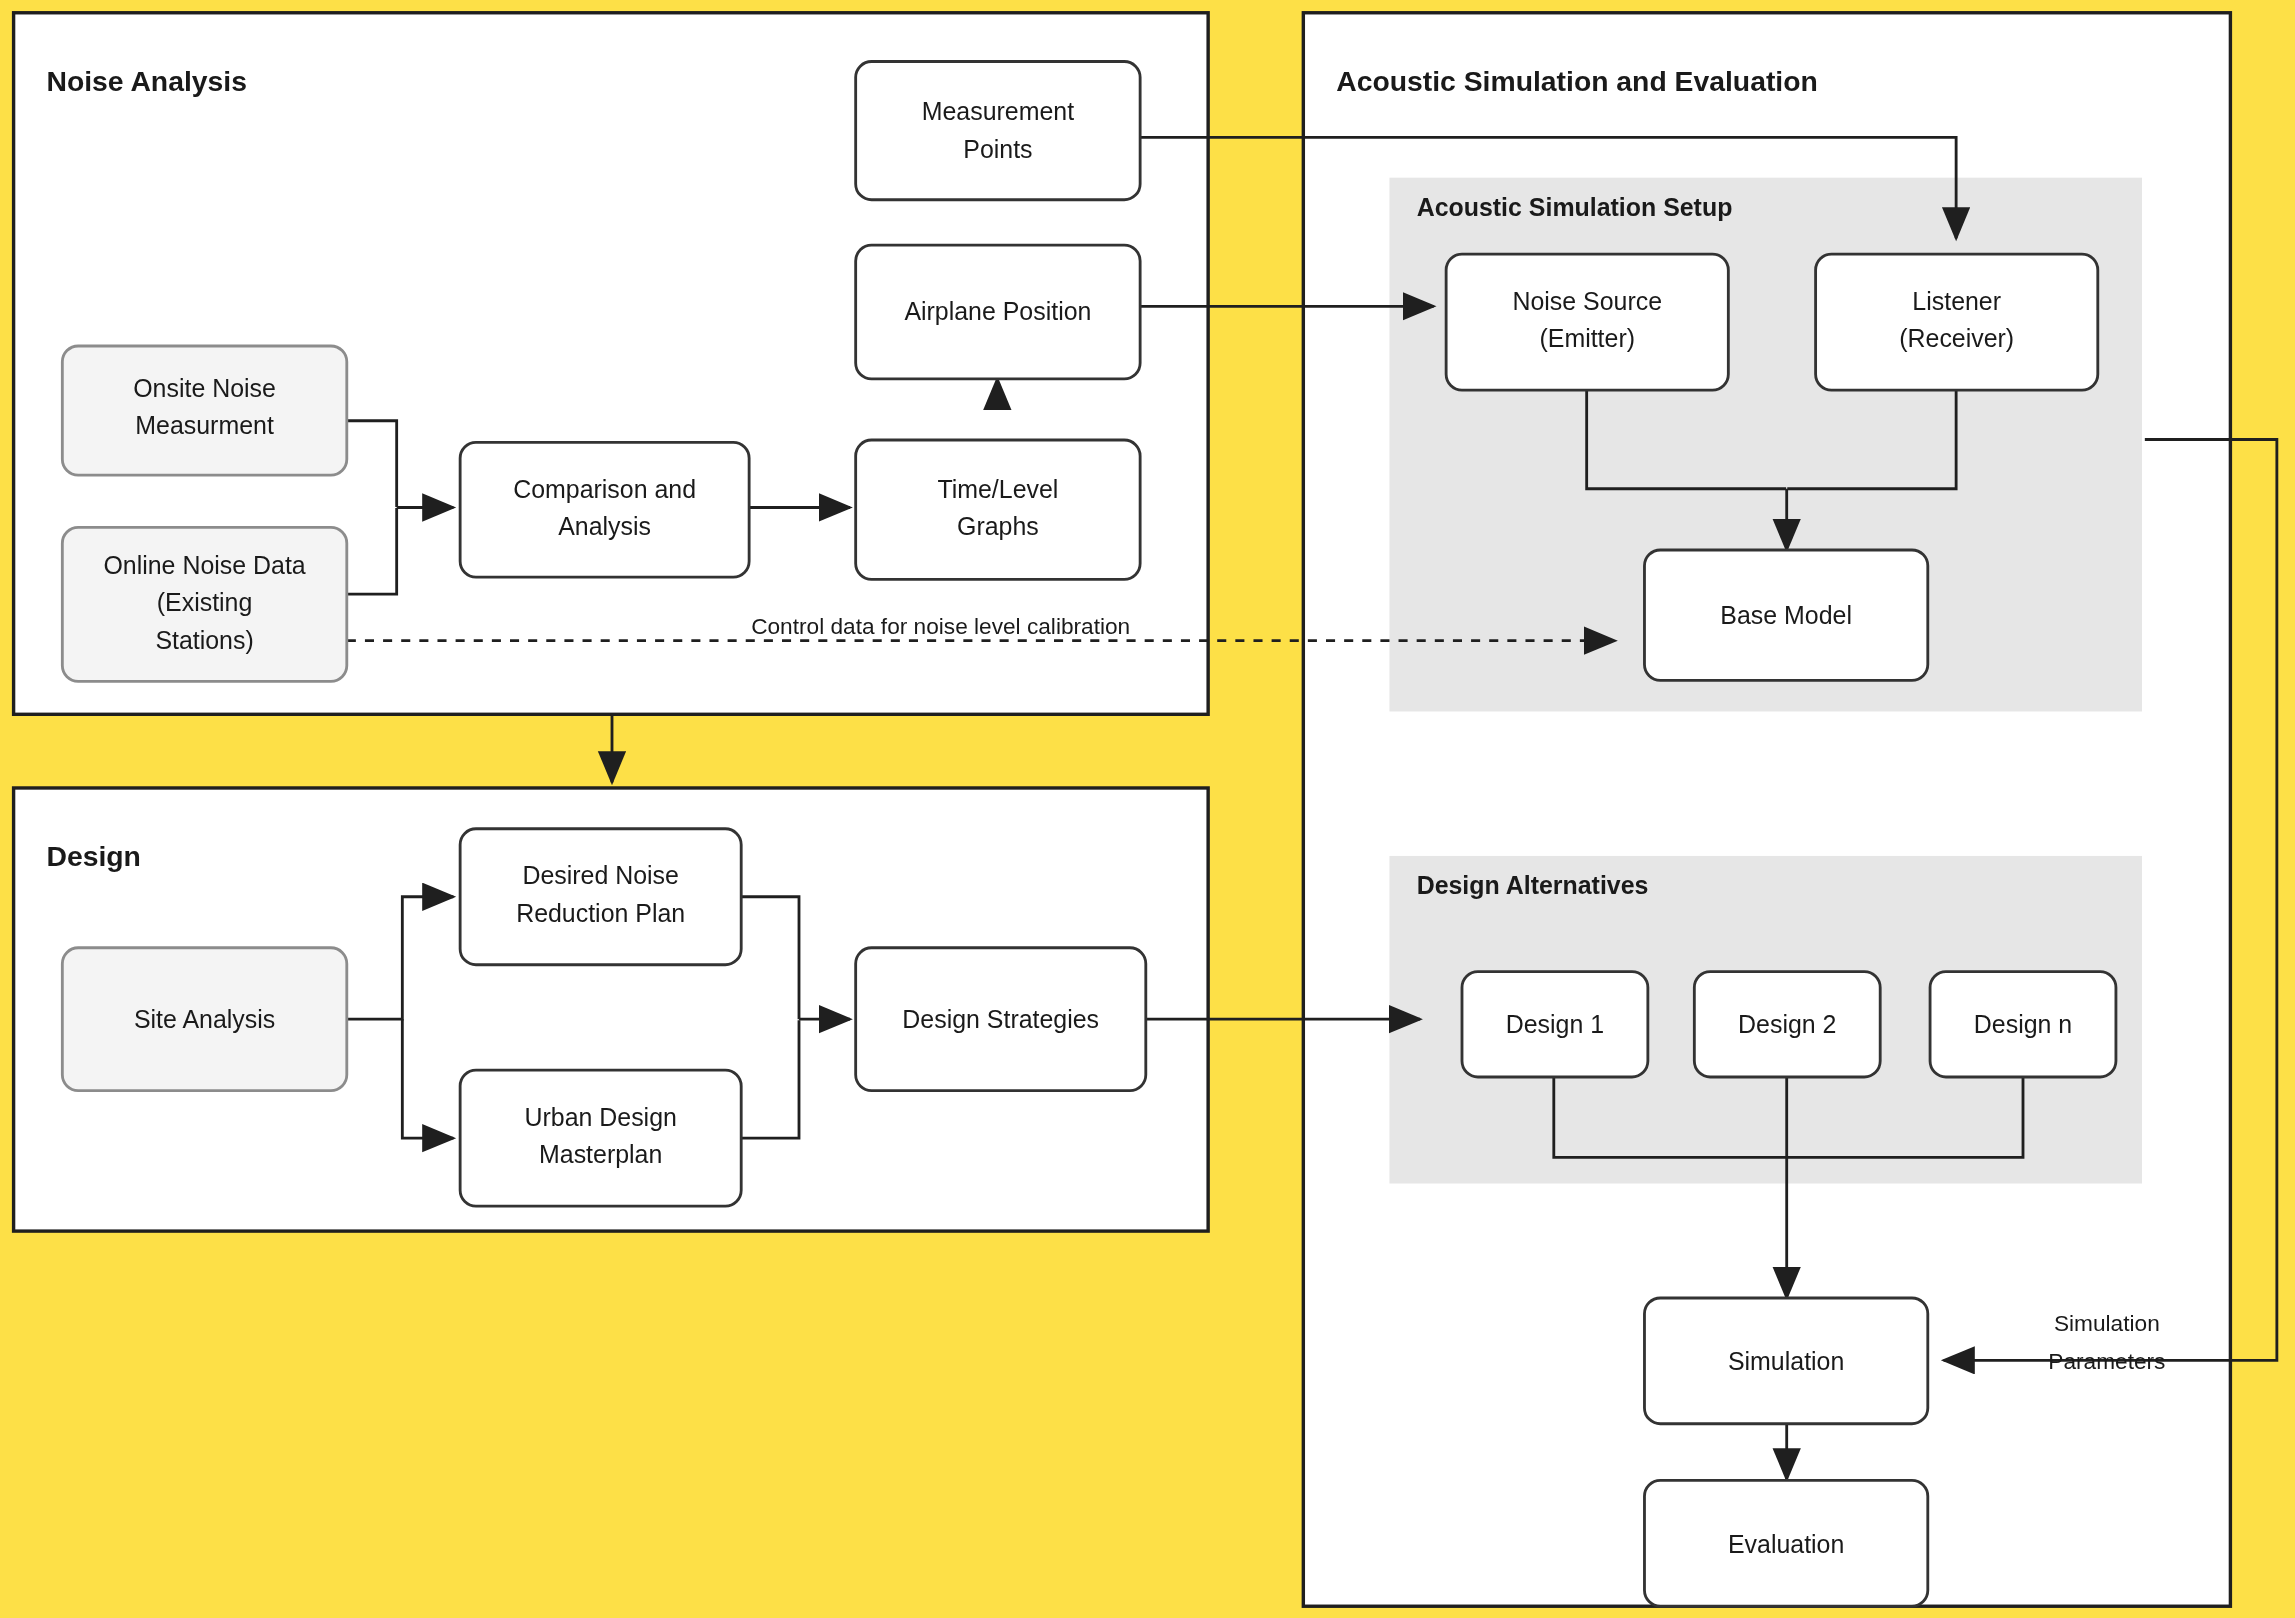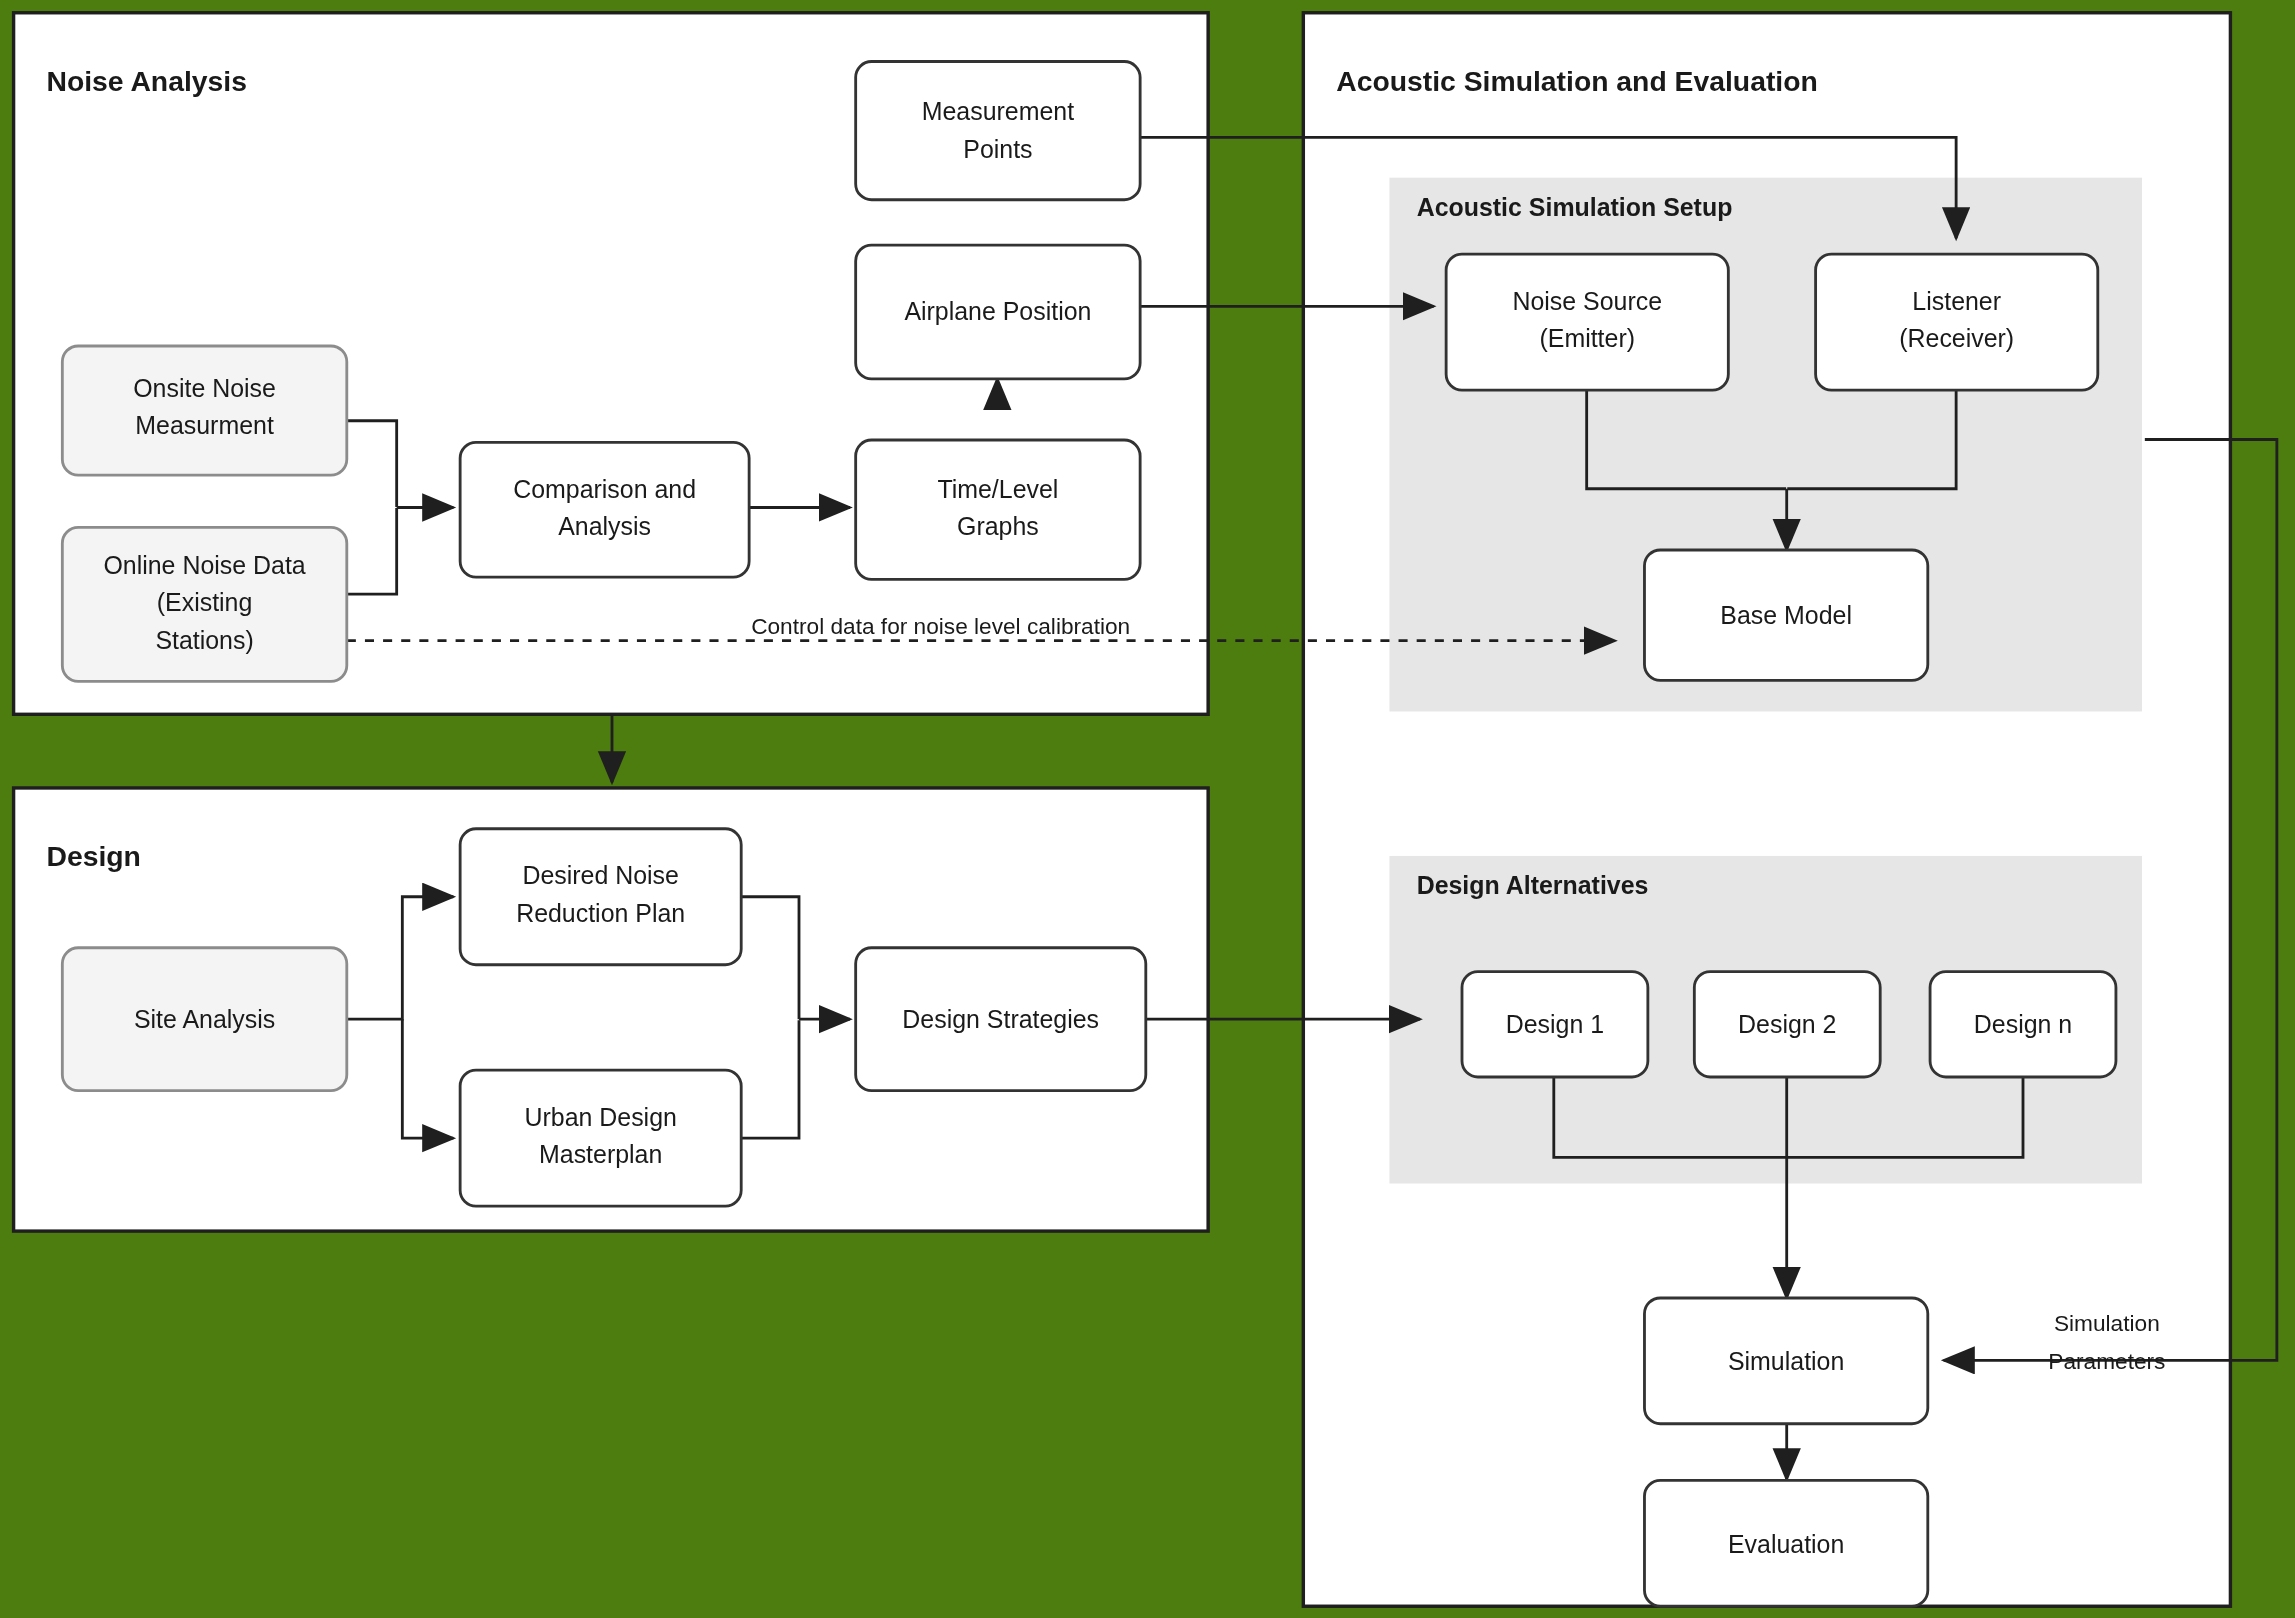--- a/index.html
+++ b/index.html
@@ -1,17 +1,17 @@
 <!DOCTYPE html>
 <html style="font-size:9px"><head>
 <meta charset="utf-8">
 <style>
   html,body{margin:0;padding:0;background:#ffffff;}
   body{width:2295px;height:1619px;font-family:"Liberation Sans",sans-serif;}
-  #stage{position:relative;width:2295px;height:1619px;overflow:hidden;background:#4d7c0f;}
+  #stage{position:relative;width:2295px;height:1619px;overflow:hidden;background:#fde047;}
   svg.diagram{position:absolute;left:0;top:0;width:2295px;height:1619px;}
   .container-rect{fill:#ffffff;stroke:#1f1f1f;stroke-width:6;}
   .group-rect{fill:#e6e6e6;stroke:none;}
   .node-rect{fill:#ffffff;stroke:#333333;stroke-width:5;rx:28;ry:28;}
   .node-rect.shaded{fill:#f4f4f4;stroke:#8c8c8c;}
   .edge{fill:none;stroke:#1f1f1f;stroke-width:5;}
   .edge-dashed{fill:none;stroke:#1f1f1f;stroke-width:5;stroke-dasharray:16 16;}
   text{font-family:"Liberation Sans",sans-serif;fill:#1a1a1a;}
   .container-title{font-size:50px;font-weight:bold;}
   .group-title{font-size:44px;font-weight:bold;}

